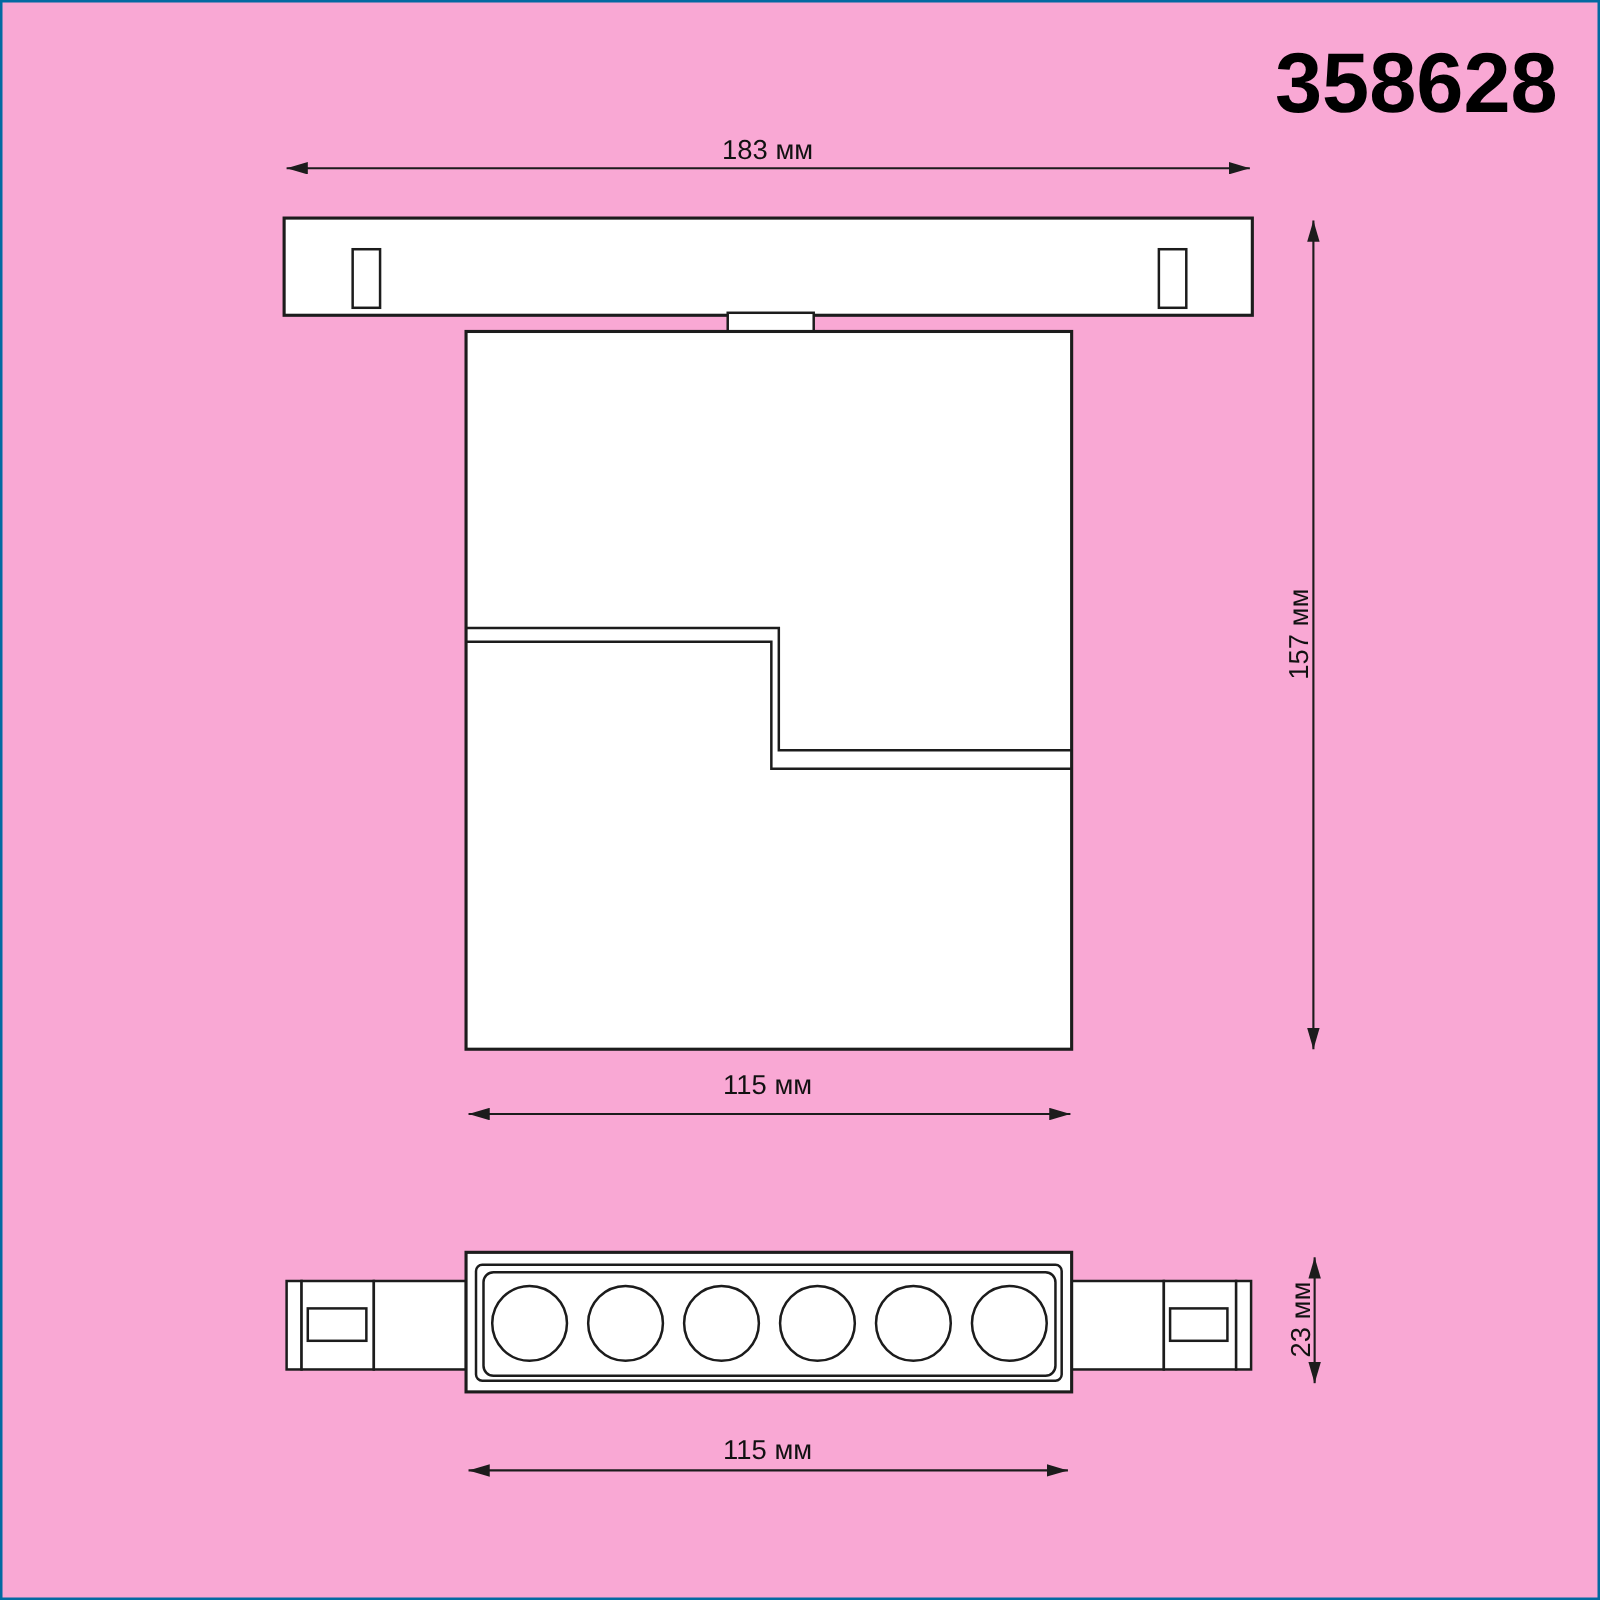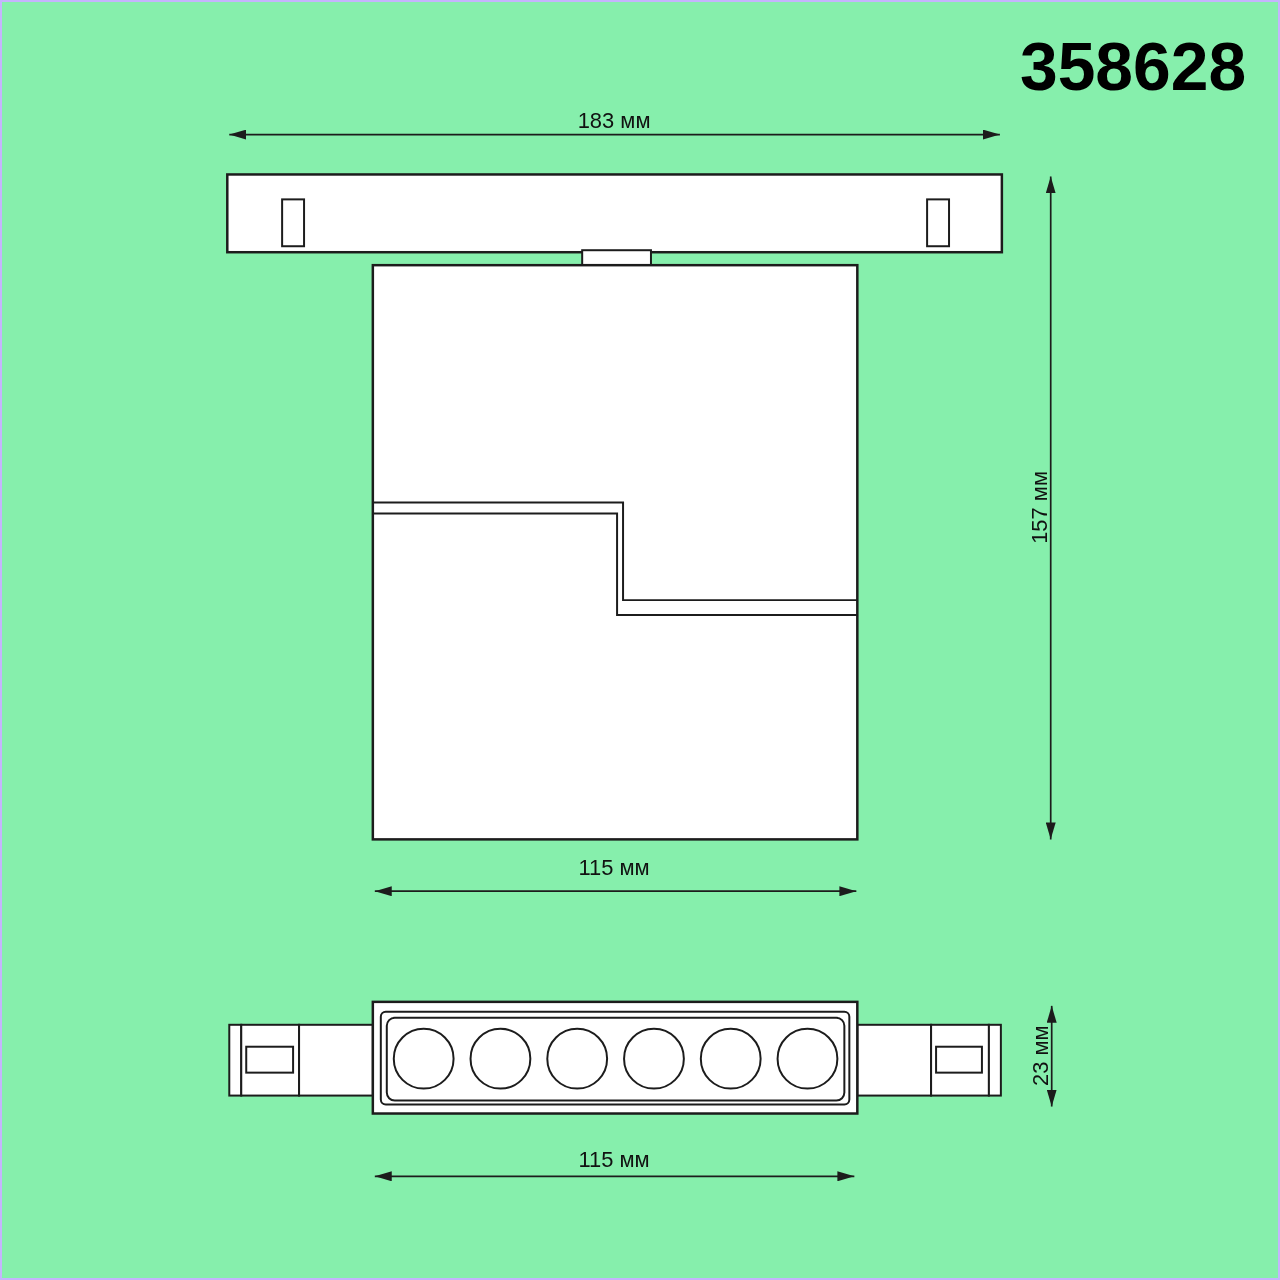--- a/index.html
+++ b/index.html
@@ -1,21 +1,21 @@
 <!DOCTYPE html>
 <html><head>
 <meta charset="utf-8">
 <style>
   html,body{margin:0;padding:0;background:#fff;}
   .page{
     position:relative;
     width:1280px;height:1280px;
     box-sizing:border-box;
-    border:2px solid #c4b5fd;
-    background:#86efac;
+    border:2px solid #0369a1;
+    background:#f9a8d4;
     font-family:"Liberation Sans", sans-serif;
     overflow:hidden;
   }
   svg{display:block;width:100%;height:100%;}
   .outline{fill:#ffffff;stroke:#1c1c1c;stroke-width:2.5;}
   .outline-thin{fill:#ffffff;stroke:#1c1c1c;stroke-width:2;}
   .detail{fill:none;stroke:#1c1c1c;stroke-width:2;}
   .dim-line{fill:none;stroke:#1c1c1c;stroke-width:1.7;}
   .dim-text{font-family:"Liberation Sans",sans-serif;font-size:22px;fill:#111111;}
   .title-text{font-family:"Liberation Sans",sans-serif;font-size:68px;font-weight:bold;fill:#000000;}

